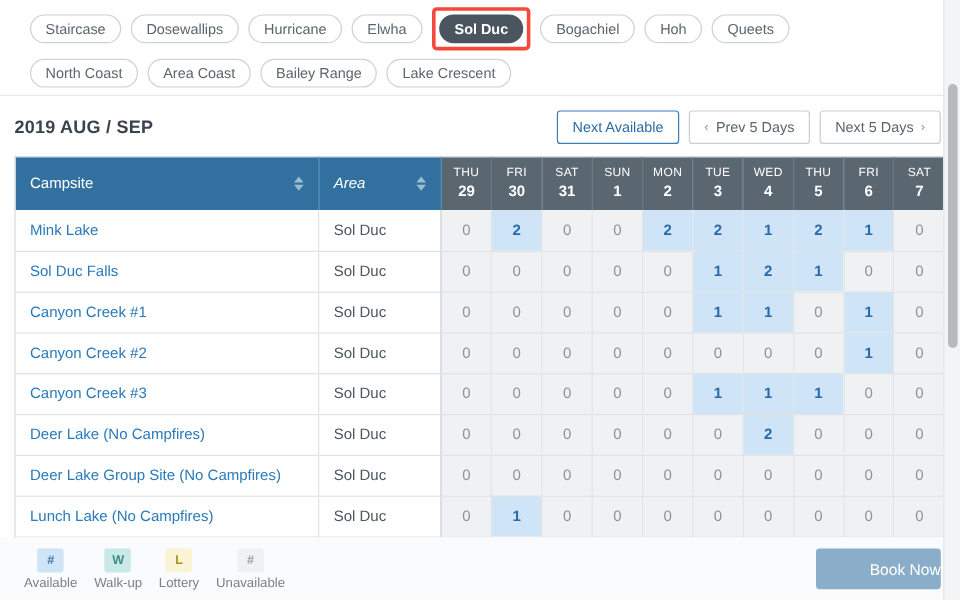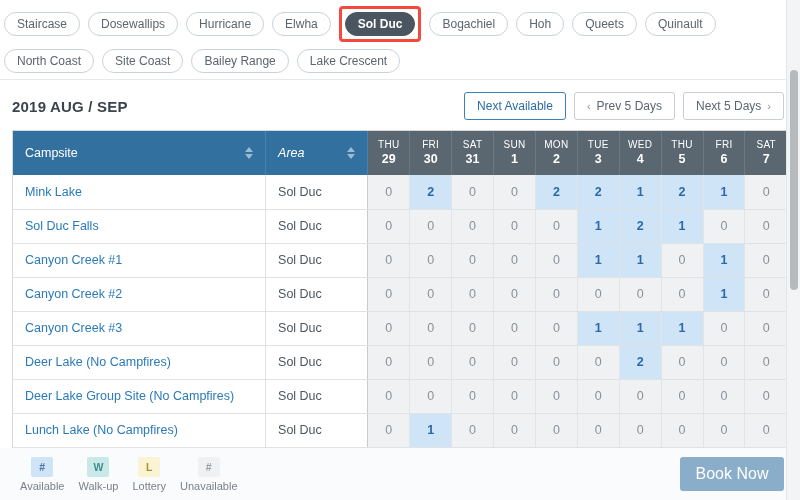--- a/index.html
+++ b/index.html
@@ -14,21 +14,21 @@
 
   #app {
     position: relative;
     width: 800px; height: 500px;
     background: #fff;
     overflow: hidden;
   }
 
   
   .pill-bar {
-    padding: 6px 10px 4px 4px;
+    padding: 6px 10px 4px 25px;
     border-bottom: 1px solid #e6e8ea;
     background: #fff;
     text-align: center;
   }
   .pill-row {
     display: flex;
     align-items: center;
     flex-wrap: nowrap;
     gap: 8px;
     margin-bottom: 7px;
@@ -205,24 +205,24 @@
     border-radius: 2px;
   }
   .sw-available   { background: #cfe4f7; color: #4a79a8; }
   .sw-walkup      { background: #c9e8e8; color: #3f8c8c; }
   .sw-lottery     { background: #faf3d4; color: #a99429; }
   .sw-unavailable { background: #f0f1f2; color: #9aa2a9; }
   .legend-label { font-size: 11px; color: #78818a; white-space: nowrap; }
 
   .book-btn {
     width: 104px; height: 34px;
-    display: inline-flex; align-items: center; justify-content: center;
+    display: inline-flex; align-items: center; justify-content: flex-end;
     background: #8aadc9;
     color: #ffffff;
-    font-size: 16px;
+    font-size: 13px;
     border: none; border-radius: 3px;
     cursor: pointer;
   }
 
   
   .scrollbar-track {
     position: absolute;
     top: 0; right: 0;
     width: 14px; height: 500px;
     background: #f3f4f5;
@@ -247,25 +247,24 @@
         <div class="pill">Staircase</div>
         <div class="pill">Dosewallips</div>
         <div class="pill">Hurricane</div>
         <div class="pill">Elwha</div>
         <div class="pill-highlight">
           <div class="pill selected">Sol Duc</div>
         </div>
         <div class="pill">Bogachiel</div>
         <div class="pill">Hoh</div>
         <div class="pill">Queets</div>
-        <div class="pill">Quinault</div>
       </div>
     <div class="pill-row" id="pillRow1">
         <div class="pill">North Coast</div>
-        <div class="pill">Site Coast</div>
+        <div class="pill">Area Coast</div>
         <div class="pill">Bailey Range</div>
         <div class="pill">Lake Crescent</div>
       </div>
   </div>
 
   <div class="date-header">
     <div class="date-title">2019 AUG / SEP</div>
     <div class="nav-buttons">
       <button class="nav-btn primary">
         <span>Next Available</span>

